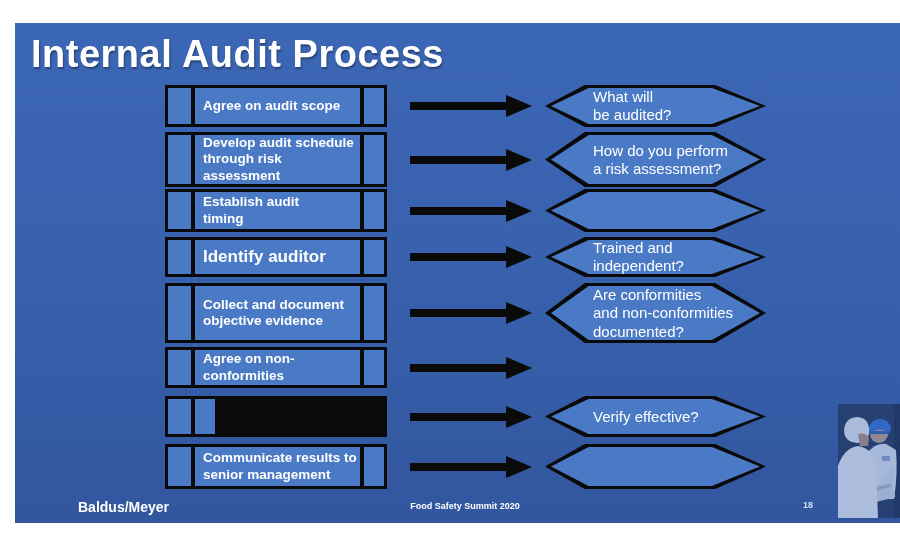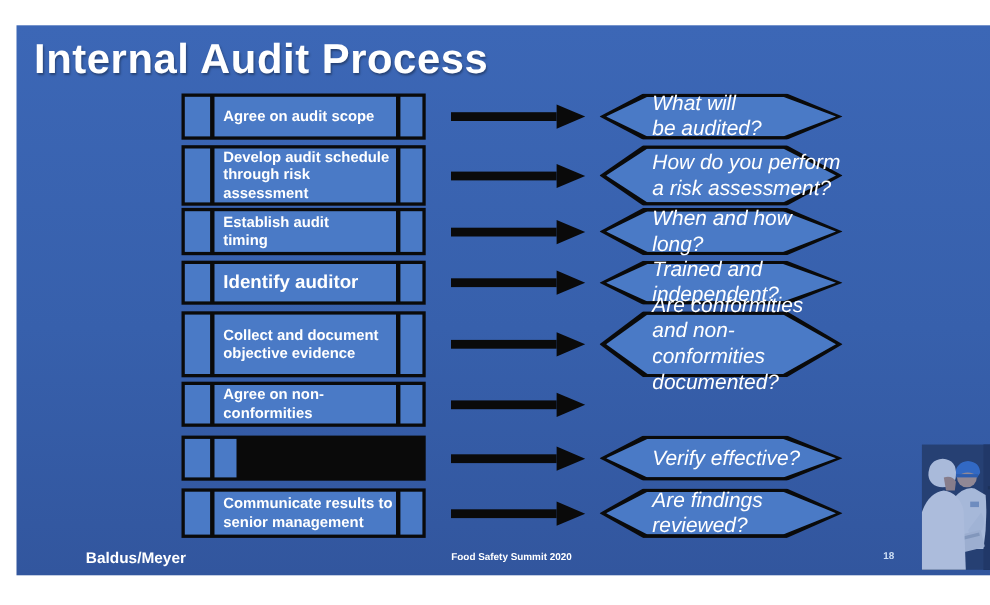--- a/index.html
+++ b/index.html
@@ -65,23 +65,22 @@
   .hex-outer{
     position:absolute;inset:0;background:var(--border,#0a0a0a);
     clip-path:polygon(0 50%,18% 0,77% 0,100% 50%,77% 100%,18% 100%);
   }
   .hex-inner{
     position:absolute;inset:3px 6px;background:var(--fill,#4A7AC6);
     clip-path:polygon(0 50%,18% 0,77% 0,100% 50%,77% 100%,18% 100%);
   }
   .hex-label{
     position:absolute;left:48px;top:50%;transform:translateY(-50%);
-    color:var(--text,#fff);font-size:19px;line-height:1.22;
+    color:var(--text,#fff);font-size:15px;line-height:1.22;
     white-space:pre-line;
-    font-style:italic;
   }
 
   
   .footer-author{
     position:absolute;left:63px;top:476px;
     color:var(--text,#fff);font-size:14px;font-weight:bold;
   }
   .footer-event{
     position:absolute;left:0;right:0;top:478px;text-align:center;
     color:var(--text,#fff);font-size:9px;font-weight:bold;
@@ -146,21 +145,20 @@
 timing</div>
         <div class="cell cell-r"></div>
       </div>
       <div class="arrow">
         <div class="shaft"></div>
         <div class="head"></div>
       </div>
       <div class="hex">
         <div class="hex-outer"></div>
         <div class="hex-inner"></div>
-        <div class="hex-label">When and how long?</div>
       </div>
     </div>
       <div class="row r4 big">
       <div class="step-box">
         <div class="cell cell-l"></div>
         <div class="cell cell-main">Identify auditor</div>
         <div class="cell cell-r"></div>
       </div>
       <div class="arrow">
         <div class="shaft"></div>
@@ -225,21 +223,20 @@
 senior management</div>
         <div class="cell cell-r"></div>
       </div>
       <div class="arrow">
         <div class="shaft"></div>
         <div class="head"></div>
       </div>
       <div class="hex">
         <div class="hex-outer"></div>
         <div class="hex-inner"></div>
-        <div class="hex-label">Are findings reviewed?</div>
       </div>
     </div>
     </div>
 
   <div class="footer-author">Baldus/Meyer</div>
   <div class="footer-event">Food Safety Summit 2020</div>
   <div class="page-number">18</div>
 
   <div class="photo">
     <svg viewBox="0 0 74 114" xmlns="http://www.w3.org/2000/svg">

